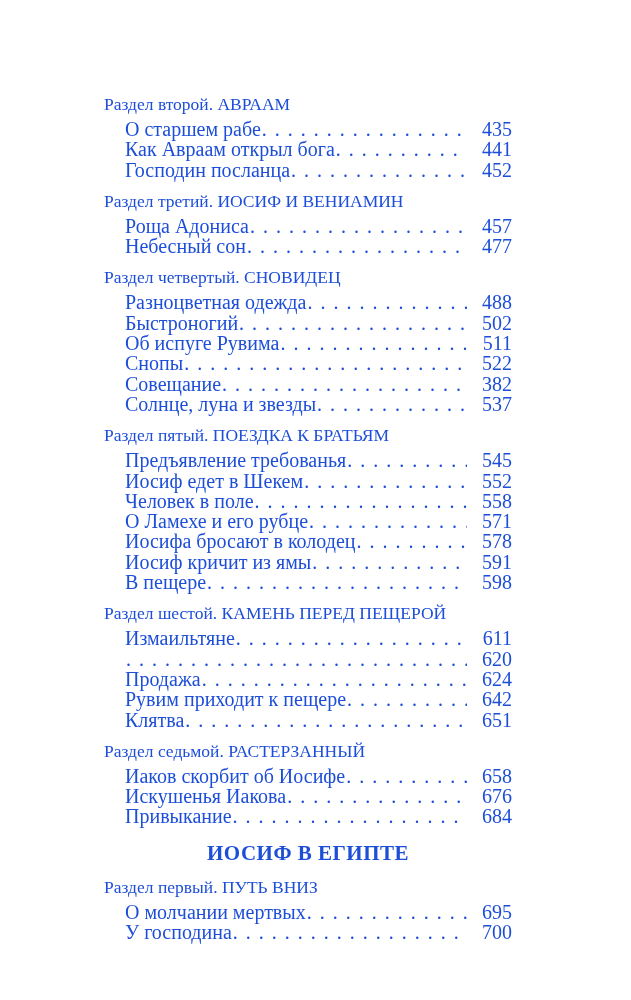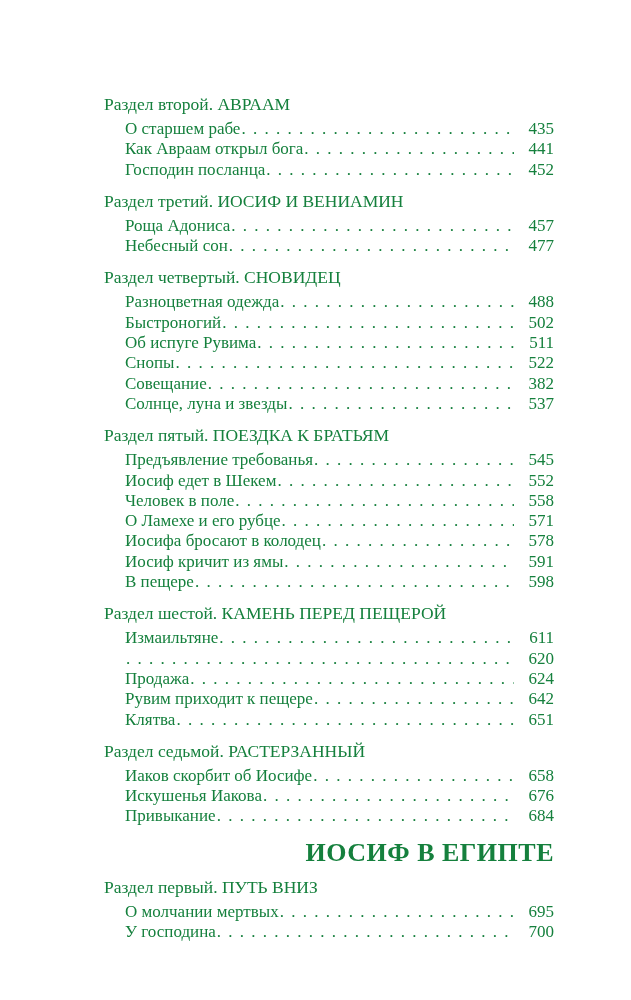--- a/index.html
+++ b/index.html
@@ -6,40 +6,40 @@
     margin: 0;
     padding: 0;
     background: #ffffff;
   }
   .page {
     position: relative;
     width: 631px;
     height: 1000px;
     box-sizing: border-box;
     background: #ffffff;
-    padding: 93px 77px 0 104px;
+    padding: 93px 119px 0 104px;
     font-family: "Liberation Serif", "DejaVu Serif", serif;
-    color: #15803d;
+    color: #1d4ed8;
     overflow: hidden;
   }
   .toc {
     width: 100%;
   }
   .section { margin: 0; }
   .section-heading {
     font-size: 17.5px;
     line-height: 22px;
     margin: 10px 0 4px 0;
     white-space: nowrap;
   }
   .section:first-child .section-heading { margin-top: 0; }
   .entry {
     display: flex;
     align-items: baseline;
-    font-size: 17px;
+    font-size: 20px;
     line-height: 20.3px;
     padding-left: 21px;
   }
   .entry-title {
     white-space: nowrap;
     flex: 0 0 auto;
   }
   .leader {
     flex: 1 1 auto;
     overflow: hidden;
@@ -51,23 +51,23 @@
     content: ". . . . . . . . . . . . . . . . . . . . . . . . . . . . . . . . . . . . . . . . . . . . . . . . . . . . . . . . . . . . . . . . . . . . . . . . . . . . . . . . . . . . . . . . . . . .";
     letter-spacing: 1.5px;
   }
   .entry-page {
     flex: 0 0 auto;
     white-space: nowrap;
     text-align: right;
     margin-left: 13px;
   }
   .part-title {
-    text-align: right;
+    text-align: center;
     font-weight: bold;
-    font-size: 26px;
+    font-size: 21px;
     line-height: 26px;
     margin: 13px 0 5px 0;
     letter-spacing: 0.5px;
   }
 </style>
 </head>
 <body>
 
 <div class="page">
   <div class="toc">

